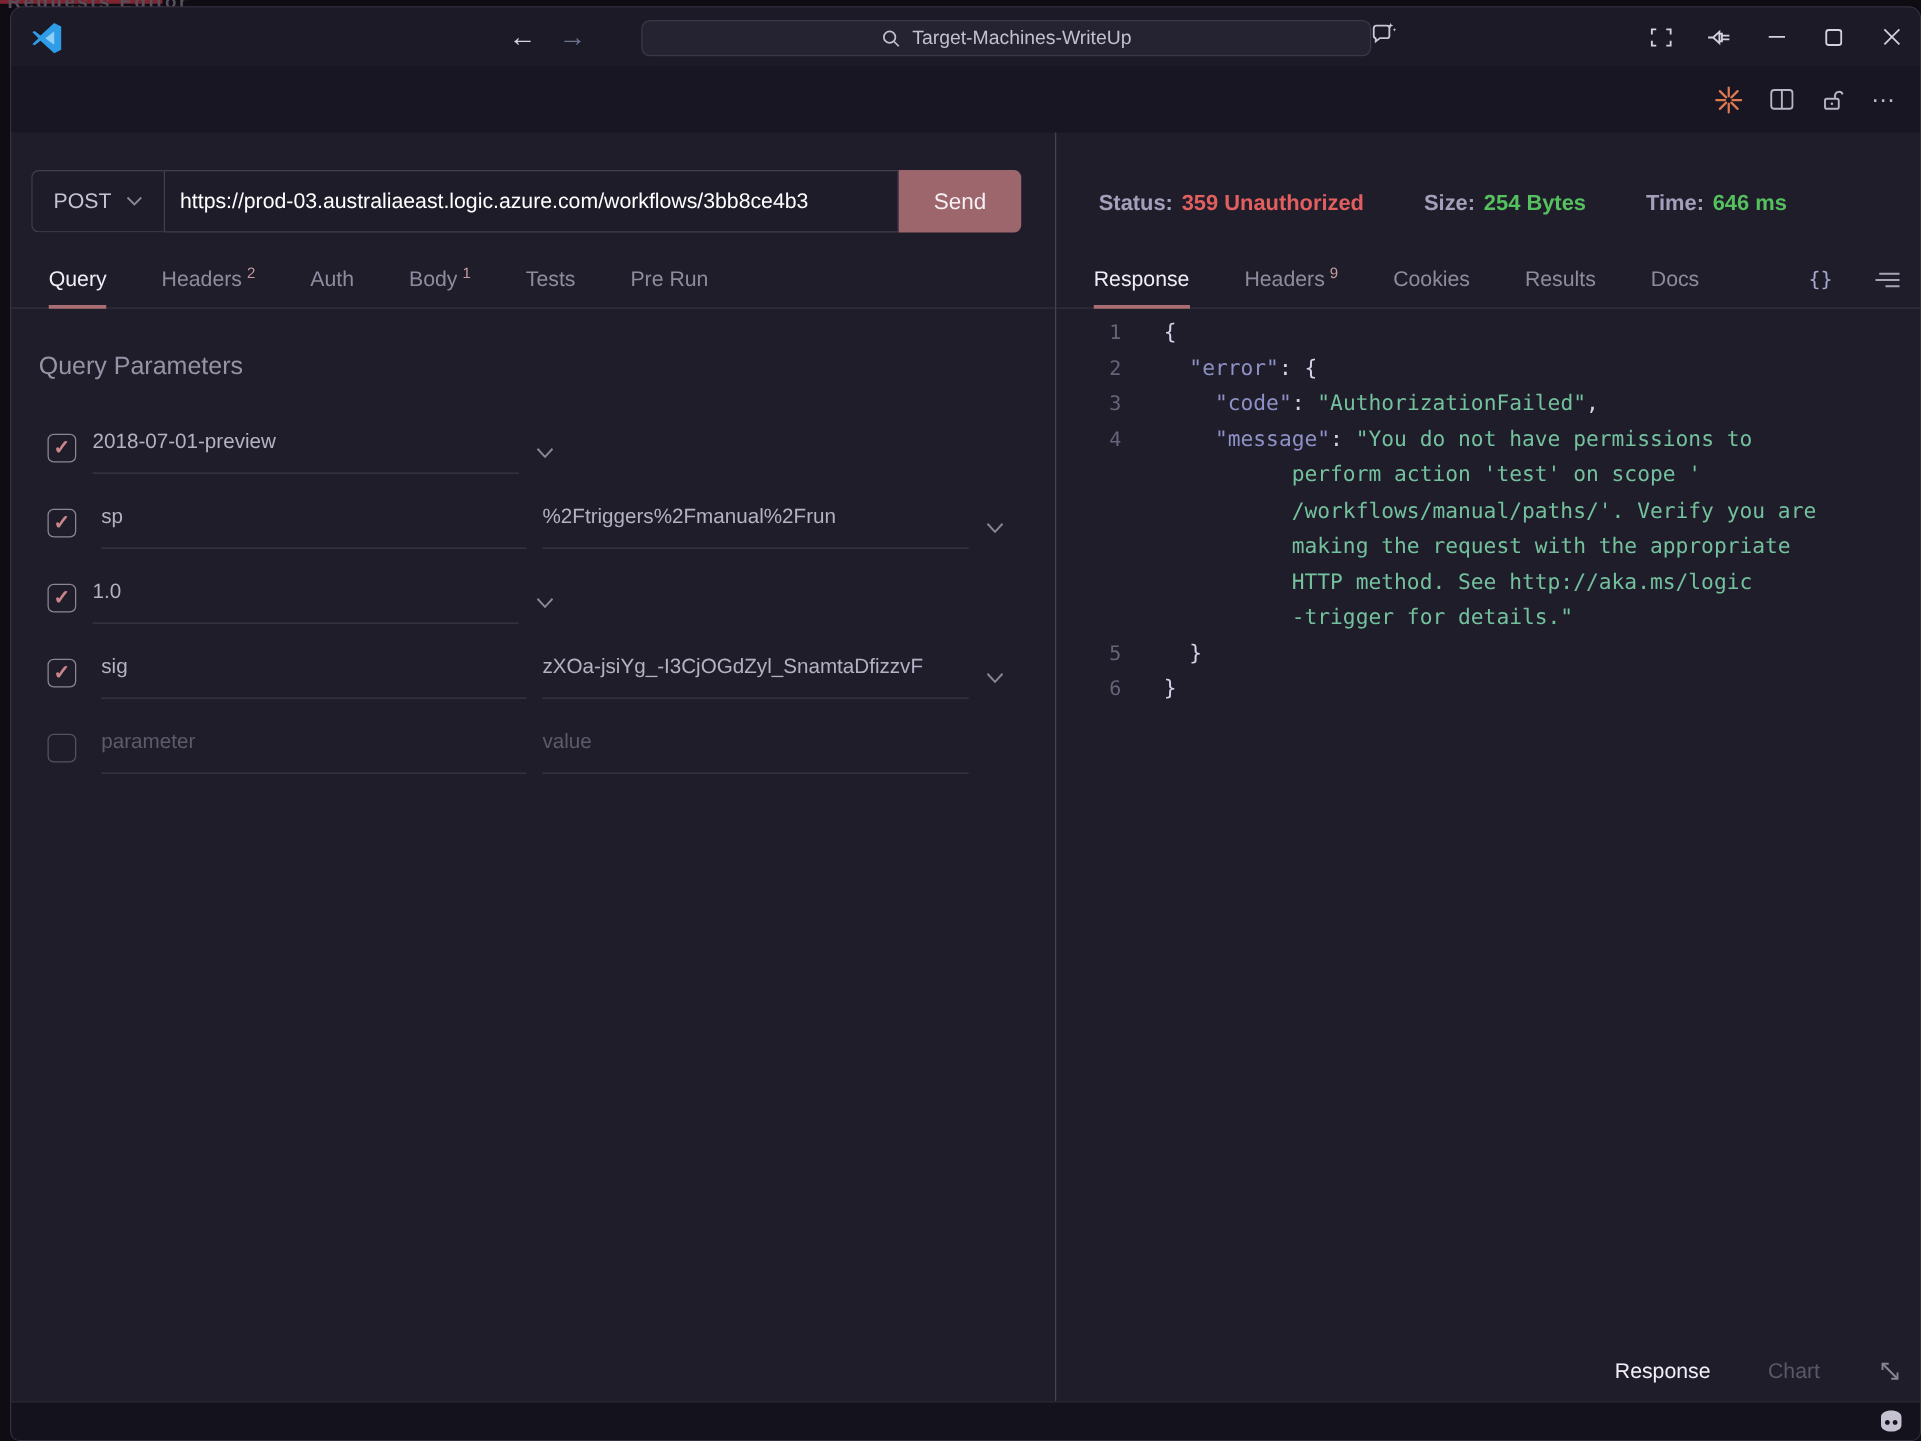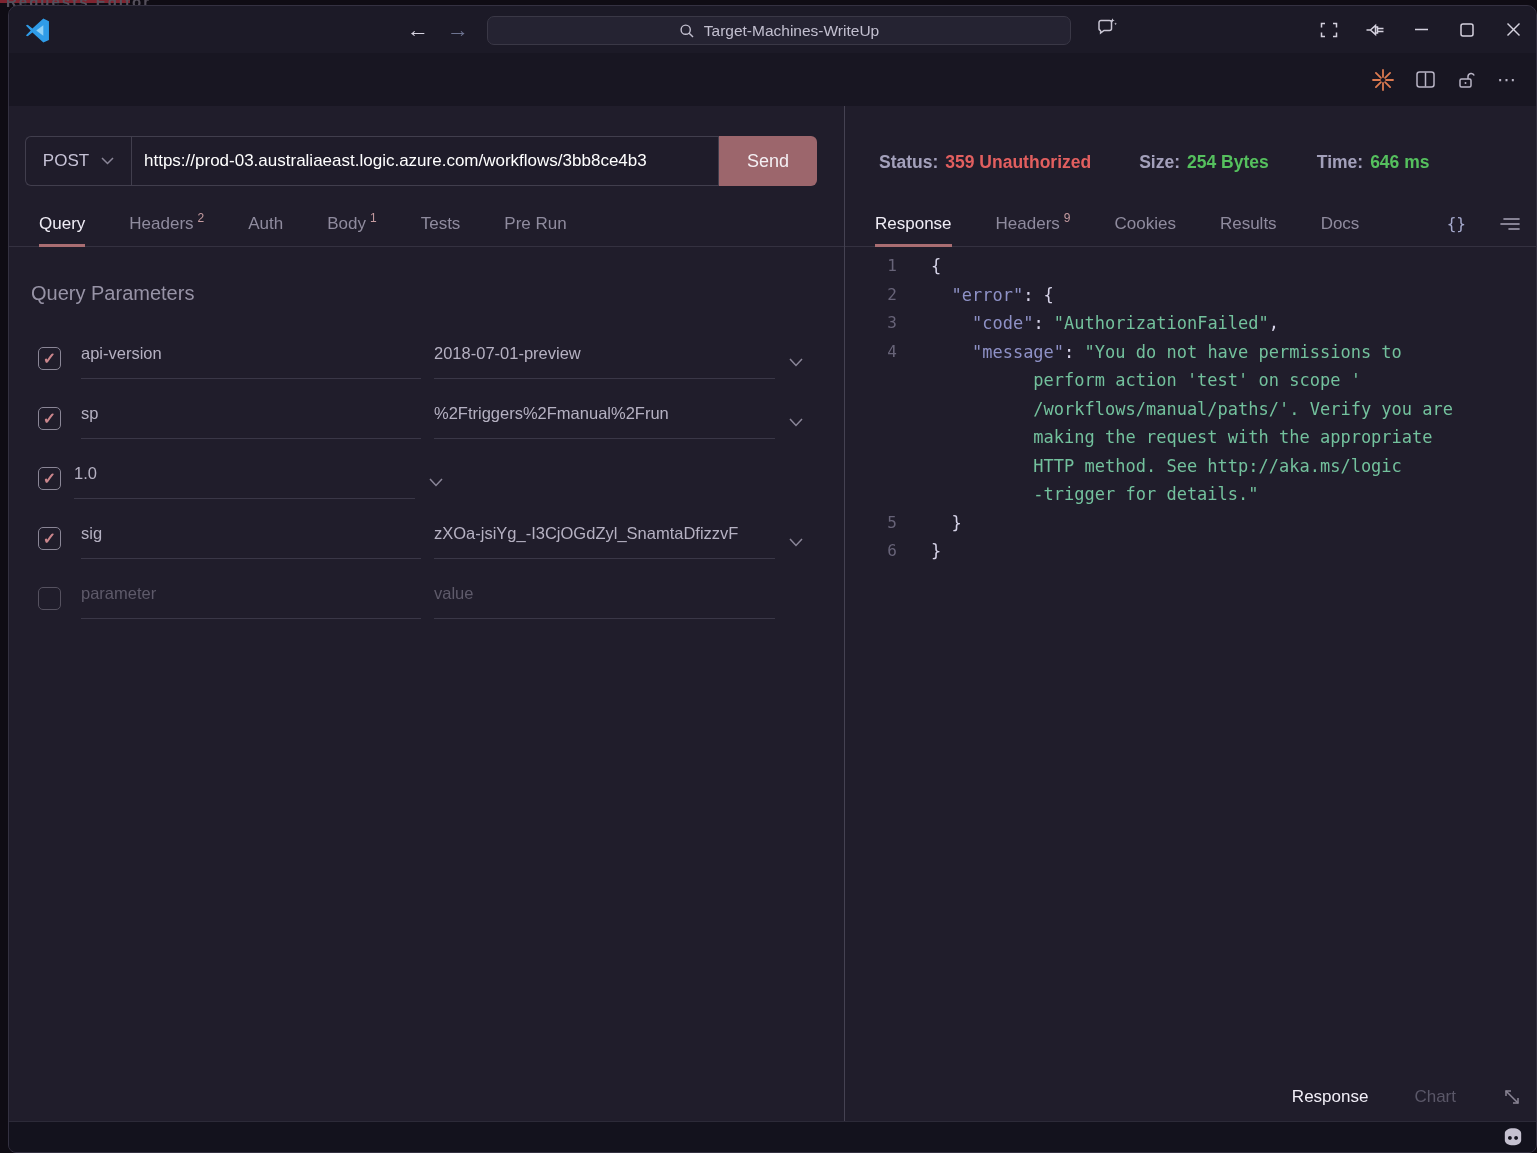--- a/index.html
+++ b/index.html
@@ -16,21 +16,21 @@
   .window { position:absolute; left:8px; top:5px; width:1529px; height:1148px;
     background:#201d2b; border:1px solid #343141; border-radius:10px 10px 8px 8px; overflow:hidden; }
 
   
   .titlebar { position:relative; height:47px; background:#1c1a27; display:flex; align-items:center; }
   .vscode-logo { position:absolute; left:16px; top:12px; }
   .nav-arrows { position:absolute; left:398px; top:0; height:47px; display:flex; align-items:center; gap:18px; }
   .arrow { font-size:22px; line-height:1; cursor:default; }
   .arrow.back { color:#d6d3e0; }
   .arrow.fwd  { color:#6d7390; }
-  .command-center { position:absolute; left:478px; top:10px; width:584px; height:29px;
+  .command-center { position:absolute; left:504px; top:10px; width:584px; height:29px;
     background:#252332; border:1px solid #3a3846; border-radius:7px;
     display:flex; align-items:center; justify-content:center; gap:9px; color:#c2bfcf; font-size:15.5px; }
   .copilot-wrap { position:absolute; left:1086px; top:9px; display:flex; align-items:center; gap:4px; color:#c9c6d4; }
   .win-icons { position:absolute; right:0; top:0; height:47px; display:flex; align-items:center; }
   .win-icons .wi { width:46px; height:47px; display:flex; align-items:center; justify-content:center; color:#d4d1de; }
 
   
   .tabbar { position:relative; height:53px; background:#181622; display:flex; align-items:stretch; }
   .etab { width:196px; background:#232031; display:flex; align-items:center; padding:0 14px; gap:10px;
     border-right:1px solid #14121c; position:relative; }
@@ -249,23 +249,20 @@
           <div class="ptab">
             <span>Pre Run</span>
           </div>
         </div>
 
       <div class="section-title">Query Parameters</div>
 
       <div class="params" id="param-rows">
           <div class="prow">
             <span class="cbox">✓</span>
-            <div class="pfield pname">
-              <span class="txt">api-version</span>
-            </div>
             <div class="pfield pval">
               <span class="txt">2018-07-01-preview</span>
             </div>
             <span class="pchev">
               <svg width="14" height="9" viewBox="0 0 14 9">
                 <polyline points="1,1 7,7.5 13,1" fill="none" stroke="currentColor" stroke-width="1.5"></polyline>
               </svg>
             </span>
           </div>
           <div class="prow">

